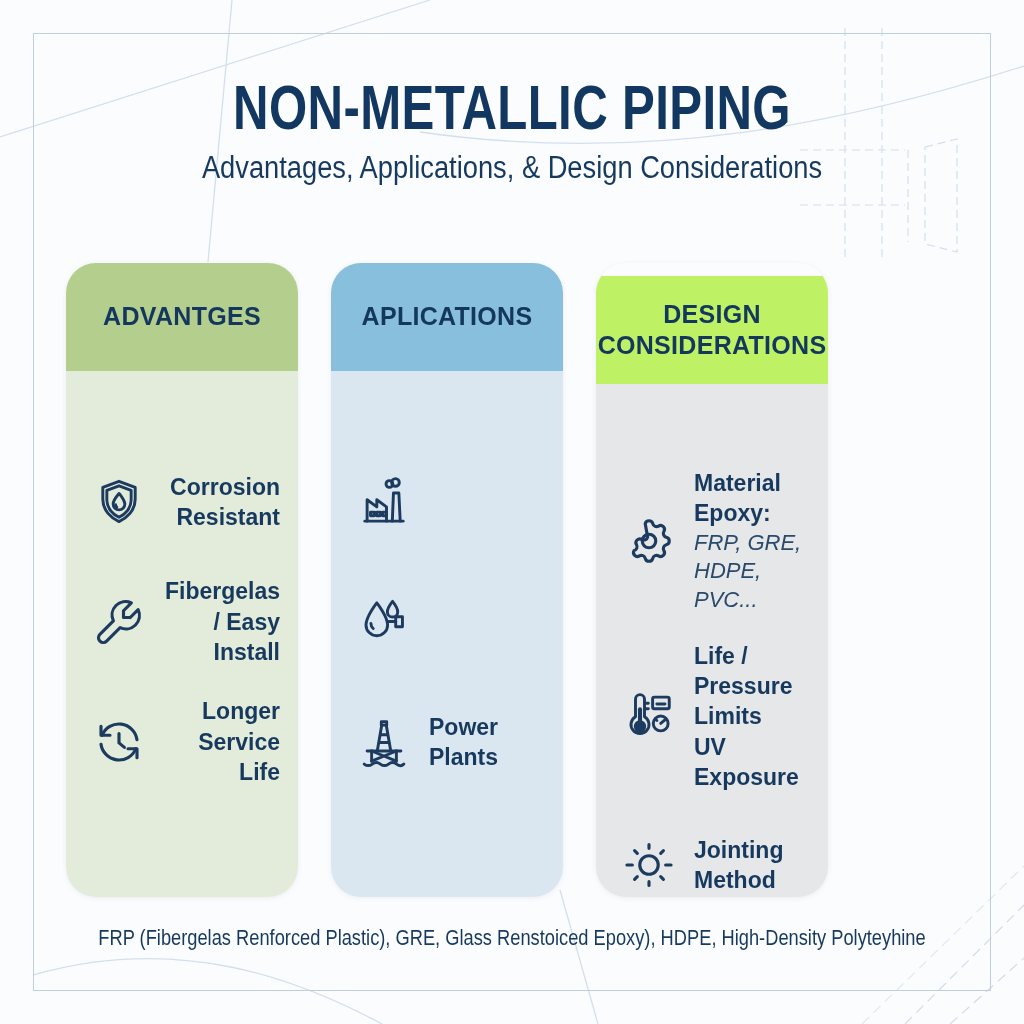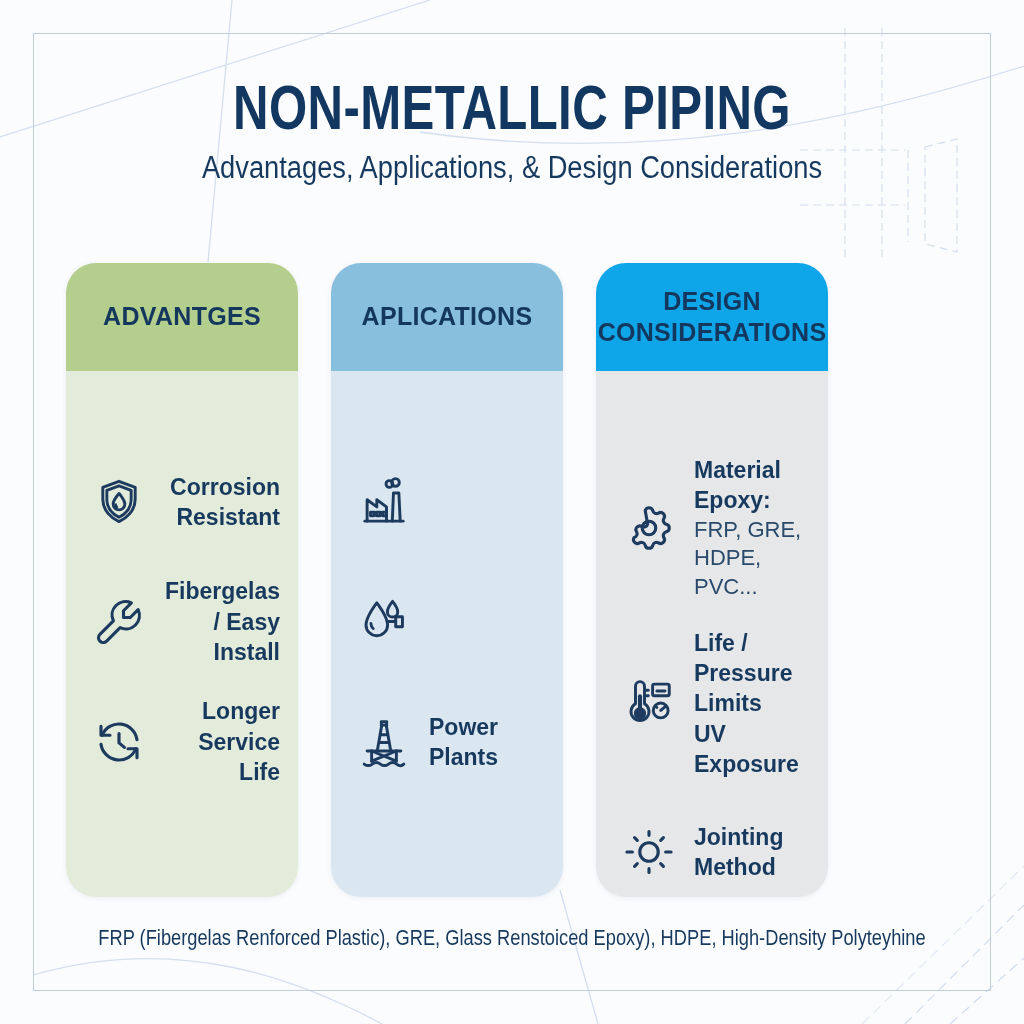--- a/index.html
+++ b/index.html
@@ -36,41 +36,41 @@
   }
   .col-header {
     height:108px; flex:0 0 108px;
     display:flex; align-items:center; justify-content:center;
     text-align:center; padding:0 24px;
     font-weight:700; font-size:25px; line-height:1.25;
     color:#14375e; letter-spacing:.3px;
   }
   .hdr-adv  { background:#b4cf8d; }
   .hdr-app  { background:#87bfdd; }
-  .hdr-des  { background:#0ea5e9; }
+  .hdr-des  { background:#bef264;margin-top:13px; }
   .col-body { flex:1; padding:84px 18px 0 26px; }
   .body-adv { background:#e3ecdb;text-align:right; }
   .body-app { background:#dae7f0; }
   .body-des { background:#e5e7e9; }
   .item {
     display:flex; align-items:center; gap:18px;
     min-height:94px; margin-bottom:26px;
   }
   .icon {
     width:54px; height:54px; flex:0 0 54px;
     display:flex; align-items:center; justify-content:center;
     color:#1d3b5f;
   }
   .icon svg { width:54px; height:54px; }
   .label {
     font-size:23px; font-weight:600; color:#17395e;
     line-height:1.32; white-space:pre-line;
   }
   .sublabel {
-    font-size:22px; font-weight:400; color:#2a4a6b; line-height:1.3;
+    font-size:22px; font-weight:400; color:#2a4a6b; line-height:1.3;font-style:italic;
   }
   .footer {
     position:absolute; top:926px; left:0; width:100%;
     text-align:center; font-size:21.5px; font-weight:500; color:#17395e;
     transform:scaleX(.85);
   }
 </style>
 </head>
 <body>
 

